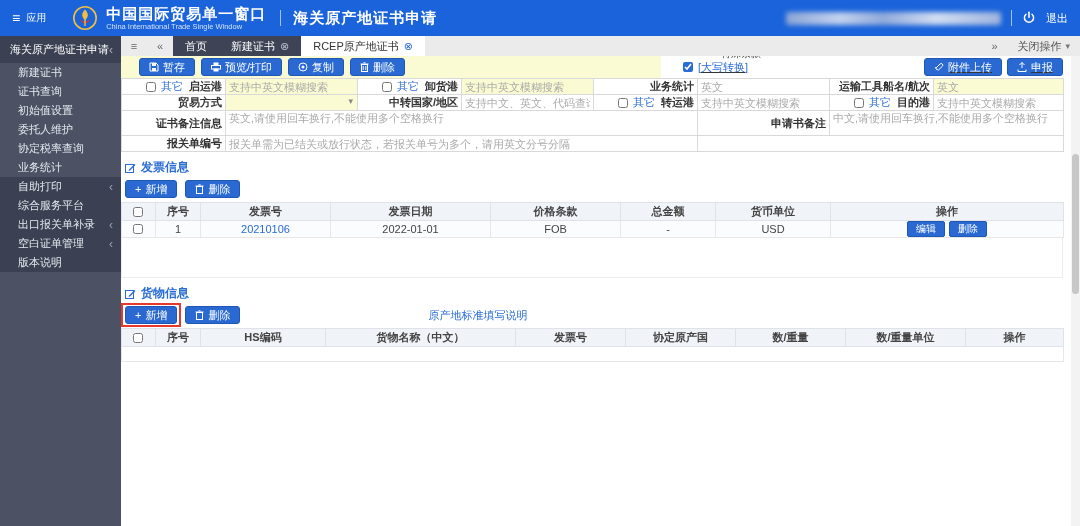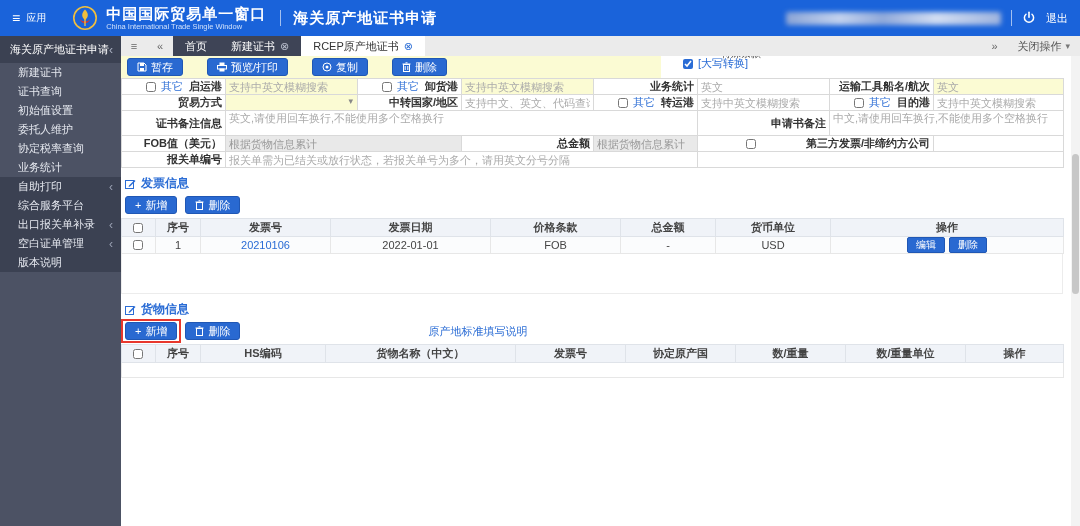--- a/index.html
+++ b/index.html
@@ -48,22 +48,22 @@
   .tab.active .tab-close { color:#2a6cd5; }
   .tabbar-spacer { flex:1; }
   .close-ops { display:flex; align-items:center; gap:4px; padding:0 10px; color:#555; cursor:pointer; }
   .caret { font-size:9px; color:#777; }
 
   .content { flex:1; background:#fff; position:relative; overflow:hidden; padding:0 17px 0 0; }
   .content-inner { width:942px; margin-left:0; }
 
   
   .top-strip { height:22px; display:flex; position:relative; }
-  .strip-yellow { width:540px; background:#fbfbd3; display:flex; align-items:center; gap:24px; padding:0 0 0 6px; }
-  .strip-white { flex:1; background:#fff; display:flex; align-items:flex-start; position:relative; }
+  .strip-yellow { width:540px; background:#fbfbd3; display:flex; align-items:center; gap:6px; padding:0 0 0 18px; }
+  .strip-white { flex:1; background:#fff; display:flex; align-items:center; position:relative;text-decoration:underline; }
   .clipped-label { position:absolute; left:60px; top:-9px; font-size:10px; color:#444; height:12px; overflow:hidden; }
   .uppercase-check { display:flex; align-items:center; gap:3px; color:#2a6cd5; margin-left:22px; }
   .strip-right-btns { margin-left:auto; display:flex; gap:5px; }
 
   .btn { background:#2969d1; color:#fff; border:1px solid #2057b4; border-radius:3px; font-size:11px; height:18px; display:inline-flex; align-items:center; gap:4px; padding:0 9px; cursor:pointer; font-family:inherit; }
   .btn svg { display:block; }
   .btn-sm { height:16px; font-size:10px; padding:0 8px; border-radius:2px; }
 
   
   table.form { width:942px; border-collapse:collapse; table-layout:fixed; }
@@ -254,20 +254,36 @@
                   </svg>
                 <span>删除</span>
               </button>
             </div>
             <div class="strip-white">
               <span class="clipped-label">特殊条款</span>
               <label class="uppercase-check">
                 <input type="checkbox" class="cb" checked="" style="">
                 <span>[大写转换]</span>
               </label>
+              <div class="strip-right-btns">
+                <button class="btn">
+                  <svg width="10" height="10" viewBox="0 0 10 10">
+                      <path d="M2 6 L6 2 a1.6 1.6 0 0 1 2.3 2.3 L4.5 8 a3 3 0 0 1-3-3" fill="none" stroke="#fff"></path>
+                    </svg>
+                  <span>附件上传</span>
+                </button>
+                <button class="btn">
+                  <svg width="10" height="10" viewBox="0 0 10 10">
+                      <path d="M5 0.5 L5 6" stroke="#fff" fill="none"></path>
+                      <path d="M2.5 3 L5 0.5 L7.5 3" fill="none" stroke="#fff"></path>
+                      <path d="M1 7.5 L1 9.5 L9 9.5 L9 7.5" fill="none" stroke="#fff"></path>
+                    </svg>
+                  <span>申报</span>
+                </button>
+              </div>
             </div>
           </div>
 
           <table class="form">
             <colgroup>
               <col style="width:104px">
                 <col style="width:132px">
                 <col style="width:104px">
                 <col style="width:132px">
               <col style="width:104px">
@@ -339,37 +355,20 @@
             </tr>
             <tr>
               <td class="lbl"><b>证书备注信息</b></td>
               <td class="fld ta-cell" colspan="4">
                     <textarea placeholder="英文,请使用回车换行,不能使用多个空格换行" style=""></textarea>
                   </td>
               <td class="lbl"><b>申请书备注</b></td>
               <td class="fld ta-cell" colspan="2">
                     <textarea placeholder="中文,请使用回车换行,不能使用多个空格换行" style=""></textarea>
                   </td>
-            </tr>
-            <tr>
-              <td class="lbl"><b>FOB值（美元）</b></td>
-              <td class="fld disabled" colspan="2">
-                    <input disabled="" placeholder="根据货物信息累计" style="">
-                  </td>
-              <td class="lbl"><b>总金额</b></td>
-              <td class="fld disabled">
-                    <input disabled="" placeholder="根据货物信息累计" style="">
-                  </td>
-              <td class="fld" colspan="2" style="text-align:left">
-                <span class="cb-inline">
-                  <input type="checkbox" class="cb" style="">
-                  <b>第三方发票/非缔约方公司</b>
-                </span>
-              </td>
-              <td class="fld"></td>
             </tr>
             <tr>
               <td class="lbl"><b>报关单编号</b></td>
               <td class="fld" colspan="4">
                     <input placeholder="报关单需为已结关或放行状态，若报关单号为多个，请用英文分号分隔" style="">
                   </td>
               <td class="fld" colspan="3"></td>
             </tr>
           </tbody>
             </table>

